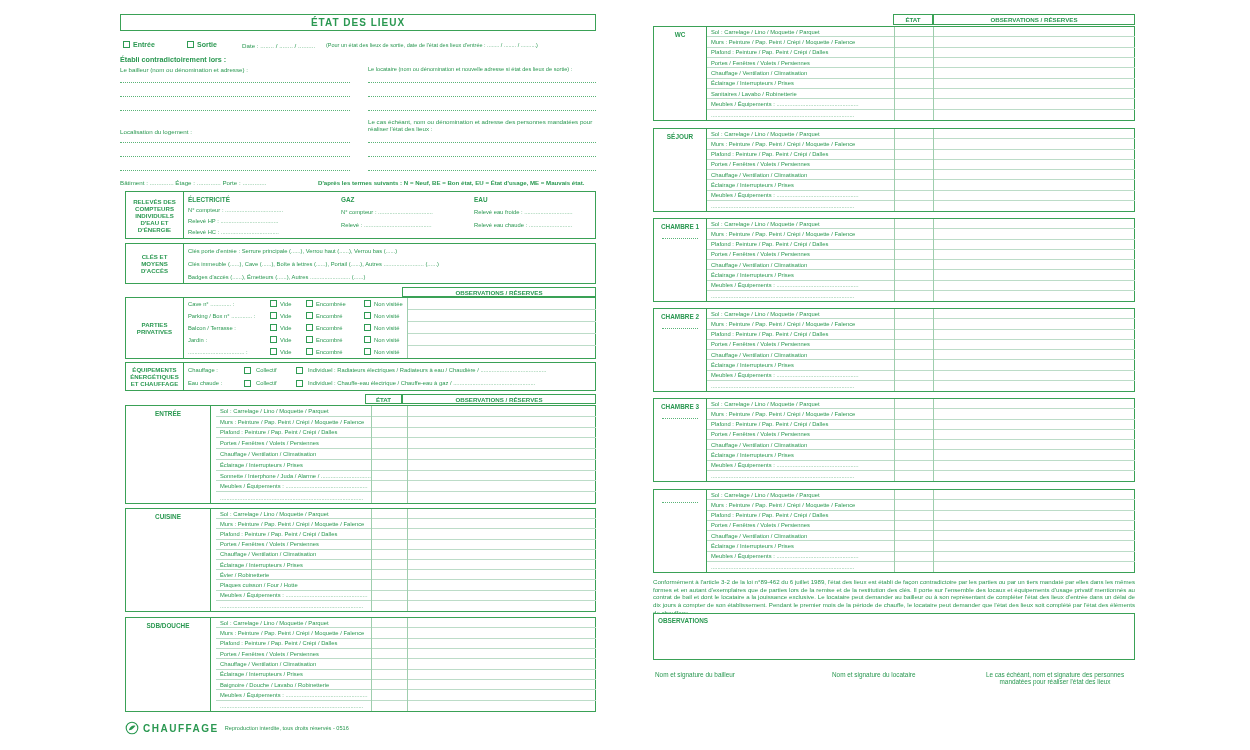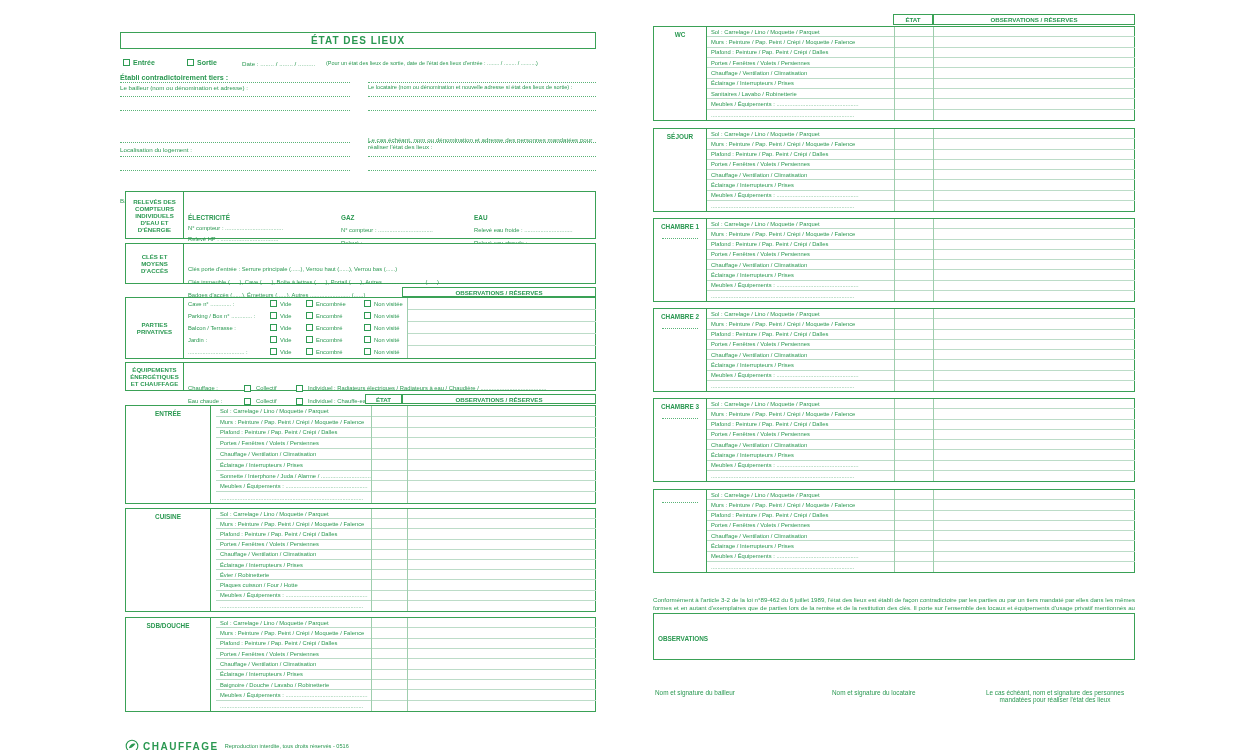--- a/index.html
+++ b/index.html
@@ -1,18 +1,18 @@
 <!DOCTYPE html>
 <html><head>
 <meta charset="utf-8">
 <style>
   html,body{margin:0;padding:0;background:#fff;}
   body{width:1250px;height:750px;position:relative;overflow:hidden;
        font-family:"Liberation Sans",sans-serif;color:#2a9851;font-size:7px;}
-  .abs{position:absolute;margin-top:18px;}
+  .abs{position:absolute;}
   .b{font-weight:bold;}
   .page{position:absolute;top:0;height:750px;}
   #pageL{left:120px;width:478px;}
   #pageR{left:653px;width:482px;}
   .sbox{position:absolute;border:1px solid #3aa156;box-sizing:border-box;background:#fff;}
   .title-box{border:1px solid #3aa156;text-align:center;font-weight:bold;font-size:10px;
              letter-spacing:1px;line-height:16px;box-sizing:border-box;}
   .hdr{position:absolute;border:1px solid #3aa156;box-sizing:border-box;text-align:center;
        font-weight:bold;font-size:6.2px;line-height:9px;background:#fff;}
   .wline{position:absolute;border-bottom:1px dotted #5ab377;height:10px;}
@@ -47,21 +47,21 @@
 
   <div class="abs" style="top:41px;left:3px;">
     <span class="cb"></span><span class="b">Entrée</span>
   </div>
   <div class="abs" style="top:41px;left:67px;">
     <span class="cb"></span><span class="b">Sortie</span>
   </div>
   <div class="abs nowrap" style="top:42px;left:122px;font-size:6.2px;">Date : ........ / ........ / ..........</div>
   <div class="abs nowrap" style="top:42px;left:206px;font-size:5.5px;">(Pour un état des lieux de sortie, date de l'état des lieux d'entrée : ........ / ........ / ..........)</div>
 
-  <div class="abs b" style="top:55px;left:0;font-size:7.2px;">Établi contradictoirement tiers :</div>
+  <div class="abs b" style="top:55px;left:0;font-size:7.2px;">Établi contradictoirement lors :</div>
   <div class="abs" style="top:66px;left:0;font-size:6.2px;">Le bailleur (nom ou dénomination et adresse) :</div>
   <div class="abs nowrap" style="top:66px;left:248px;font-size:5.6px;">Le locataire (nom ou dénomination et nouvelle adresse si état des lieux de sortie) :</div>
 
   <div class="wline" style="top:72px;left:0;width:230px;"></div>
   <div class="wline" style="top:86px;left:0;width:230px;"></div>
   <div class="wline" style="top:100px;left:0;width:230px;"></div>
   <div class="wline" style="top:72px;left:248px;width:228px;"></div>
   <div class="wline" style="top:86px;left:248px;width:228px;"></div>
   <div class="wline" style="top:100px;left:248px;width:228px;"></div>
 

